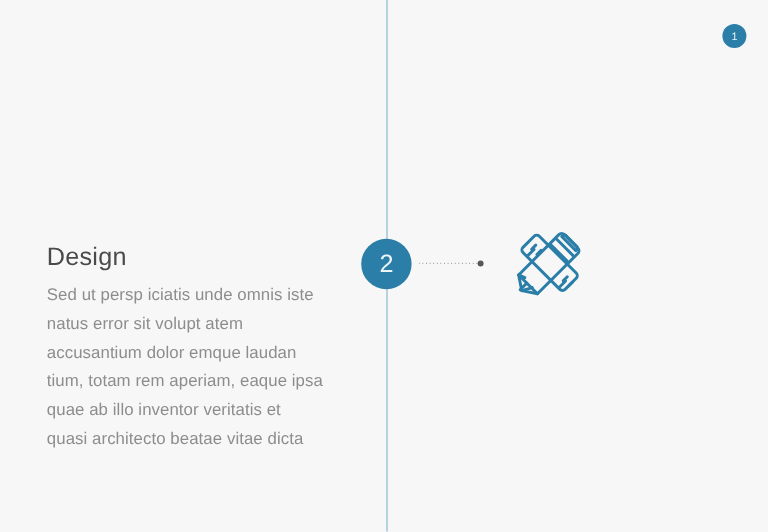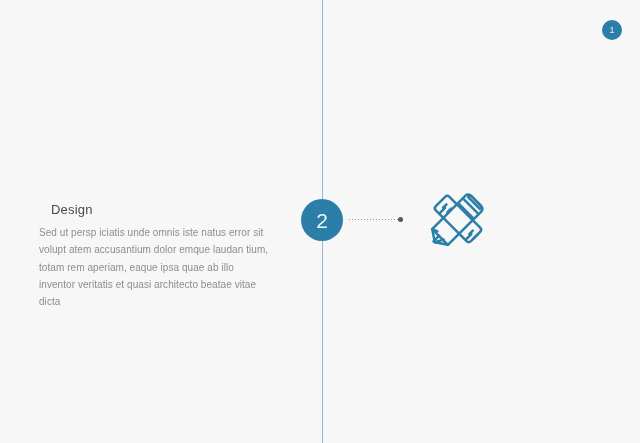--- a/index.html
+++ b/index.html
@@ -108,30 +108,30 @@
 
   
   .step-text {
     position: absolute;
     left: 39px;
     top: 203px;
     width: 232px;
   }
   .step-title {
     color: #4a4a4a;
-    font-size: 13px;
+    font-size: 21px;
     font-family: "Liberation Sans", sans-serif;
     font-weight: 400;
     letter-spacing: 0.2px;
-    margin: 0 0 7px 12px;
+    margin: 0 0 7px 0;
     line-height: 1.1;
   }
   .step-body {
     color: #8d8d8d;
-    font-size: 10px;
+    font-size: 14px;
     font-family: "Liberation Sans", sans-serif;
     line-height: 1.72;
     margin: 0;
     letter-spacing: 0.06px;
   }
 </style>
 </head>
 <body>
 
 <div id="slide">

